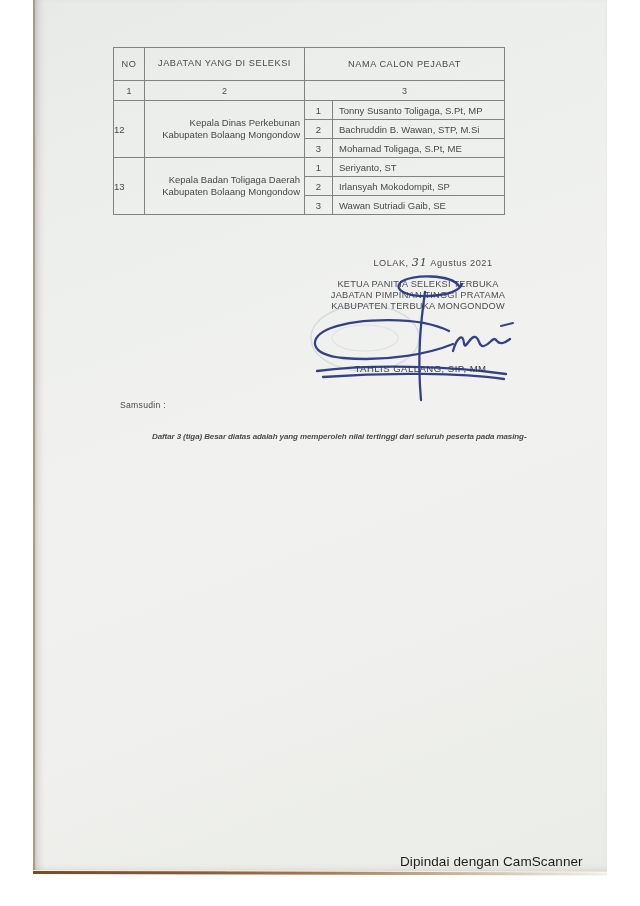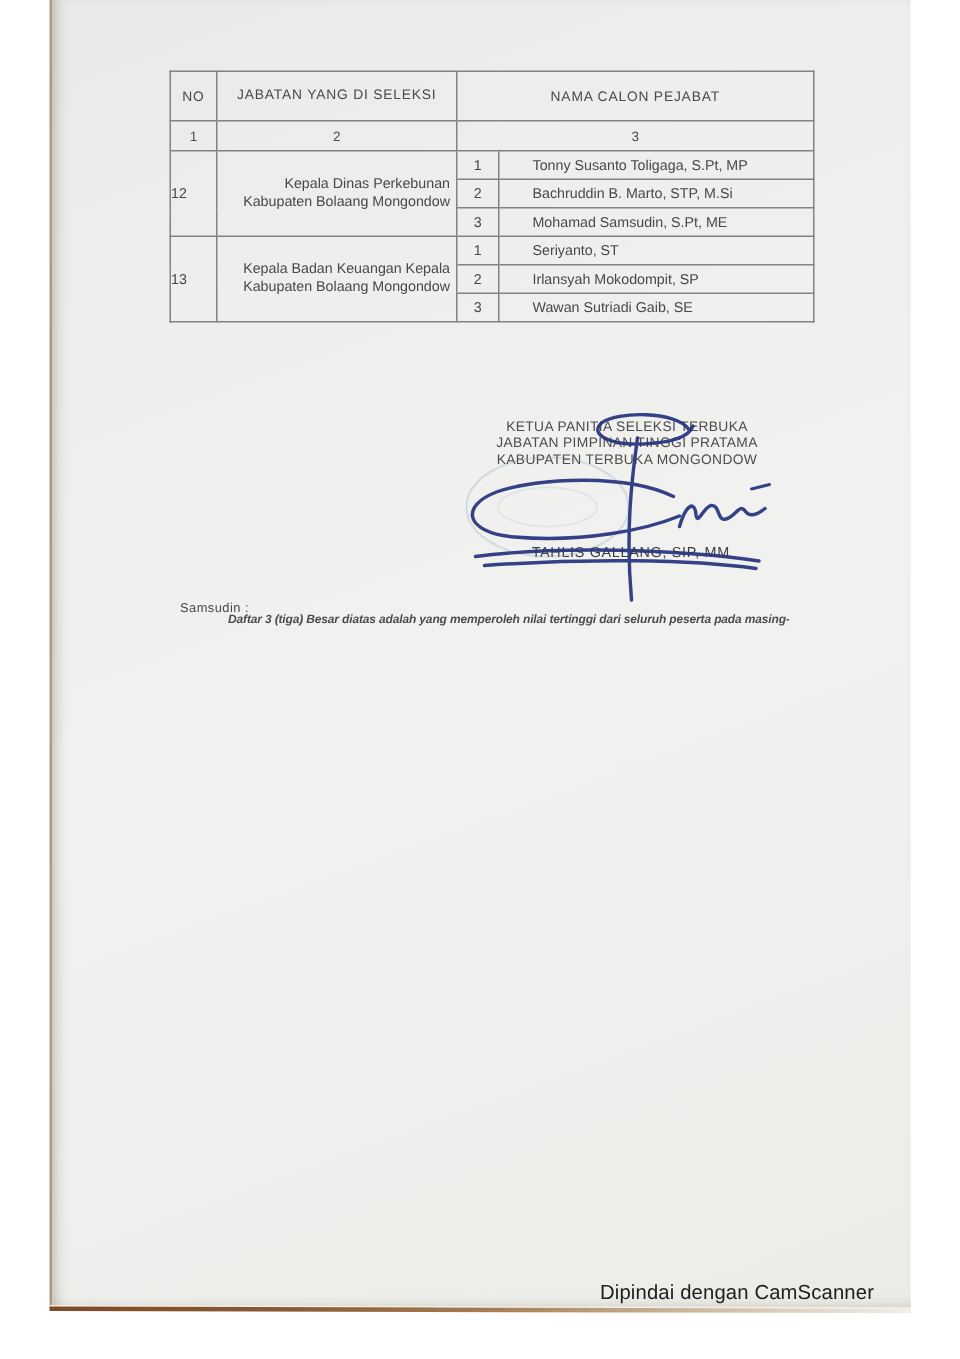--- a/index.html
+++ b/index.html
@@ -32,21 +32,21 @@
   .sel-table th, .sel-table td { border: 1px solid #828282; background: transparent; font-weight: normal; }
   .sel-table thead th {
     height: 33px; text-align: center; vertical-align: middle;
     font-size: 9.2px; letter-spacing: 0.55px; color: #4a4a4a;
   }
   .sel-table tr.idx td { height: 20px; text-align: center; font-size: 9px; color: #4d4d4d; }
   .sel-table tbody td { height: 19px; vertical-align: middle; }
   .c-no   { width: 31px;  }
   .c-pos  { width: 160px; text-align: right; line-height: 1.3; padding: 0 4px; }
   .c-num  { width: 28px;  text-align: center; }
-  .c-name { width: 210px; text-align: left; padding: 0 22px; }
+  .c-name { width: 172px; text-align: left; padding: 0 6px; }
   .sel-table tr.block-start td { border-top: 1.4px solid #6c6c6c; }
 
   
   .date-line {
     position: absolute; left: 288px; top: 256px; width: 220px;
     text-align: center; font-size: 9.2px; color: #4c4c4c; letter-spacing: 0.5px;
   }
   .hand-date {
     font-family: "DejaVu Serif", serif; font-style: italic;
     font-size: 11px; color: #3c3c42; letter-spacing: 1px;
@@ -61,21 +61,21 @@
     text-align: center; font-size: 9.6px; color: #3e3e3e; letter-spacing: 0.45px;
   }
   .sig-svg { position: absolute; left: 266px; top: 270px; width: 312px; height: 137px; }
 
   
   .note-label {
     position: absolute; left: 85px; top: 400px;
     font-size: 8.6px; color: #4a4a4a; letter-spacing: 0.3px;
   }
   .note-body {
-    position: absolute; left: 117px; top: 408px; width: 420px;
+    position: absolute; left: 117px; top: 432px; width: 420px;
     font-size: 8px; font-weight: bold; font-style: italic;
     color: #4c4c4c; letter-spacing: -0.1px;
   }
 
   
   .camscanner {
     position: absolute; left: 400px; top: 854px;
     font-size: 13.5px; color: #1d1d1d; letter-spacing: 0.1px;
   }
 </style>
@@ -101,43 +101,48 @@
       </thead>
       <tbody>
         <tr class="block-start">
           <td class="c-no" rowspan="3">12</td>
           <td class="c-pos" rowspan="3">Kepala Dinas Perkebunan Kabupaten Bolaang Mongondow</td>
           <td class="c-num">1</td>
           <td class="c-name">Tonny Susanto Toligaga, S.Pt, MP</td>
         </tr>
         <tr>
           <td class="c-num">2</td>
-          <td class="c-name">Bachruddin B. Marto, STP, M.Si</td>
+          <td class="c-name">Bachruddin B. Wawan, STP, M.Si</td>
         </tr>
         <tr>
           <td class="c-num">3</td>
-          <td class="c-name">Mohamad Samsudin, S.Pt, ME</td>
+          <td class="c-name">Mohamad Toligaga, S.Pt, ME</td>
         </tr>
         <tr class="block-start">
           <td class="c-no" rowspan="3">13</td>
-          <td class="c-pos" rowspan="3">Kepala Badan Keuangan Kepala Kabupaten Bolaang Mongondow</td>
+          <td class="c-pos" rowspan="3">Kepala Badan Toligaga Daerah Kabupaten Bolaang Mongondow</td>
           <td class="c-num">1</td>
           <td class="c-name">Seriyanto, ST</td>
         </tr>
         <tr>
           <td class="c-num">2</td>
           <td class="c-name">Irlansyah Mokodompit, SP</td>
         </tr>
         <tr>
           <td class="c-num">3</td>
           <td class="c-name">Wawan Sutriadi Gaib, SE</td>
         </tr>
       </tbody>
     </table>
 
+    <div class="date-line">
+      <span>LOLAK,</span>
+      <span class="hand-date">31</span>
+      <span>Agustus 2021</span>
+    </div>
 
     <div class="committee">
       <div>KETUA PANITIA SELEKSI TERBUKA</div>
       <div>JABATAN PIMPINAN TINGGI PRATAMA</div>
       <div>KABUPATEN TERBUKA MONGONDOW</div>
     </div>
 
     <div class="signer-name">TAHLIS GALLANG, SIP, MM</div>
 
     <svg class="sig-svg" viewBox="0 0 312 137" aria-hidden="true">

